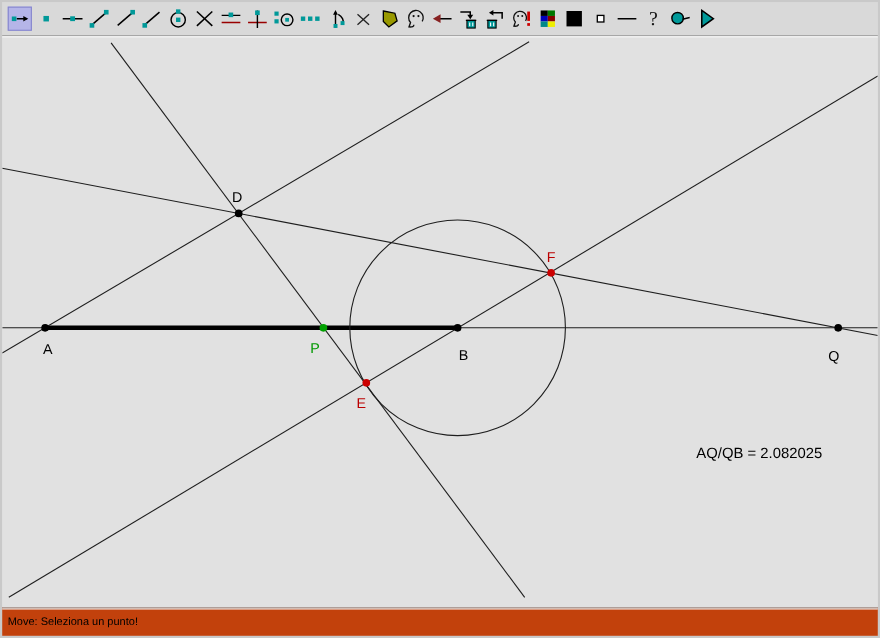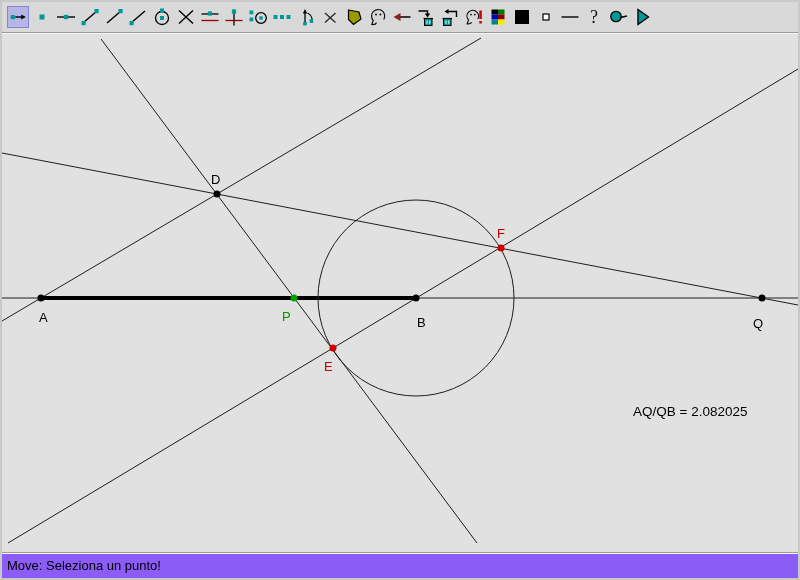--- a/index.html
+++ b/index.html
@@ -34,26 +34,26 @@
     flex:1 1 auto;position:relative;
     background:#e1e1e1;
     border-top:1px solid #f7f7f7;
     overflow:hidden;
   }
   .canvas svg{position:absolute;left:0;top:0;}
   .geo-label{font:13px "Liberation Sans","DejaVu Sans",sans-serif;}
   .geo-annotation{font:13.5px "Liberation Sans","DejaVu Sans",sans-serif;}
   .statusbar{
     height:26px;flex:0 0 26px;
-    background:#8b5cf6;
+    background:#c2410c;
     border-top:1px solid #9b9b9b;
     box-shadow:inset 0 1px 0 #f7f7f7;
     display:flex;align-items:center;
     padding-left:5px;
-    font-size:13px;color:#000;
+    font-size:10px;color:#000;
   }
 </style>
 </head>
 <body>
 
 <div class="window">
 
   <div class="toolbar">
 
     <button class="tbtn selected">

